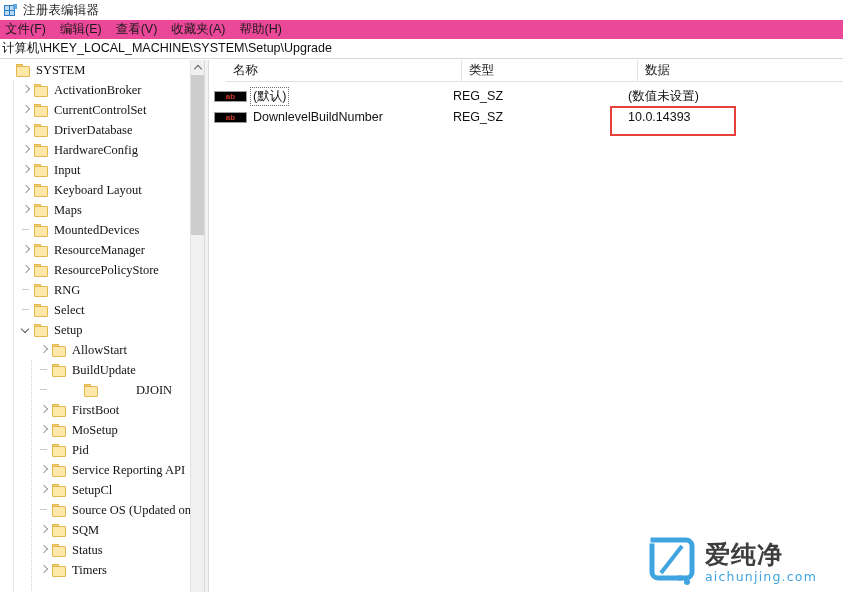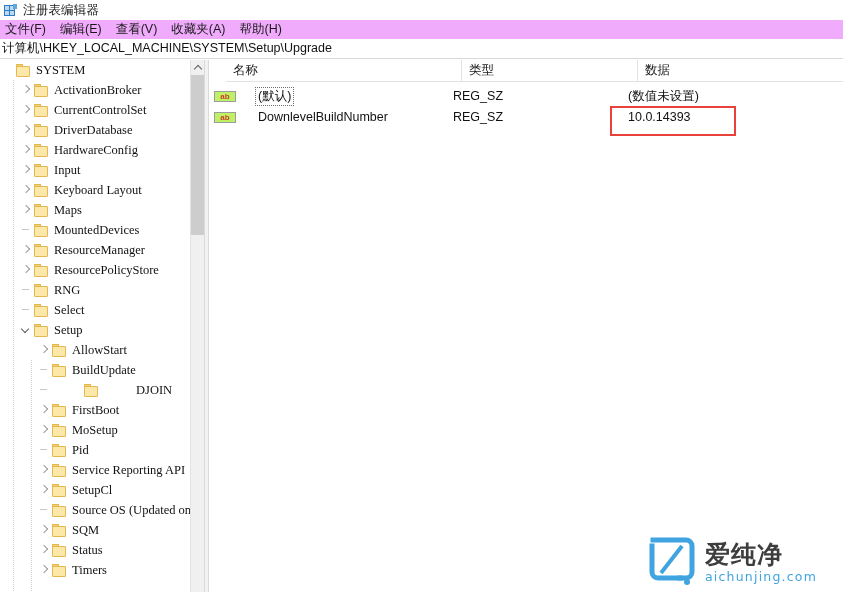--- a/index.html
+++ b/index.html
@@ -25,21 +25,21 @@
   .app-icon .b2{position:absolute;left:1px;top:2px;width:4px;height:4px;background:#bcd9ef;}
   .app-icon .b3{position:absolute;left:6px;top:2px;width:4px;height:4px;background:#bcd9ef;}
   .app-icon .b4{position:absolute;left:1px;top:7px;width:4px;height:4px;background:#bcd9ef;}
   .app-icon .b5{position:absolute;left:6px;top:7px;width:4px;height:4px;background:#bcd9ef;}
   .app-icon .tip{position:absolute;left:9px;top:0px;width:4px;height:5px;background:#5fa8dd;}
   .title-text{font-size:12.5px;color:#1a1a1a;letter-spacing:.2px;}
 
   
   .menubar{
     position:absolute;left:0;top:20px;width:843px;height:19px;
-    background:#f0abfc;display:flex;align-items:flex-end;
+    background:#ec4899;display:flex;align-items:flex-end;
   }
   .menu-item{
     font-size:12.5px;color:#1a1a1a;padding:0 7px;line-height:19px;
     cursor:default;white-space:nowrap;
   }
   .menu-item:first-child{padding-left:5px;}
 
   
   .addressbar{
     position:absolute;left:0;top:39px;width:843px;height:20px;
@@ -137,22 +137,22 @@
   .lh-cell{
     position:absolute;top:0;height:21px;line-height:21px;
     font-size:12.5px;color:#1a1a1a;padding-left:7px;box-sizing:border-box;
     border-right:1px solid #e2e2e2;cursor:default;white-space:nowrap;
   }
 
   
   .lrow{position:absolute;left:0;width:633px;height:21px;}
   .lr-name{position:absolute;left:4px;top:0;height:21px;display:flex;align-items:center;}
   .ab-icon{
-    width:22px;height:11px;flex:0 0 auto;margin-right:20px;position:relative;
-    border:1px solid #9c9c9c;background:#bef264;box-sizing:border-box;
+    width:33px;height:11px;flex:0 0 auto;margin-right:4px;position:relative;
+    border:1px solid #9c9c9c;background:#000000;box-sizing:border-box;
   }
   .ab-icon span{
     position:absolute;left:0;right:0;top:-1px;text-align:center;
     font-family:"Liberation Sans","DejaVu Sans",sans-serif;
     font-size:8px;font-weight:bold;color:#d03a2c;line-height:11px;
   }
   .nametext{
     font-size:12.5px;color:#111;line-height:17px;padding:0 2px;
     white-space:nowrap;
   }

